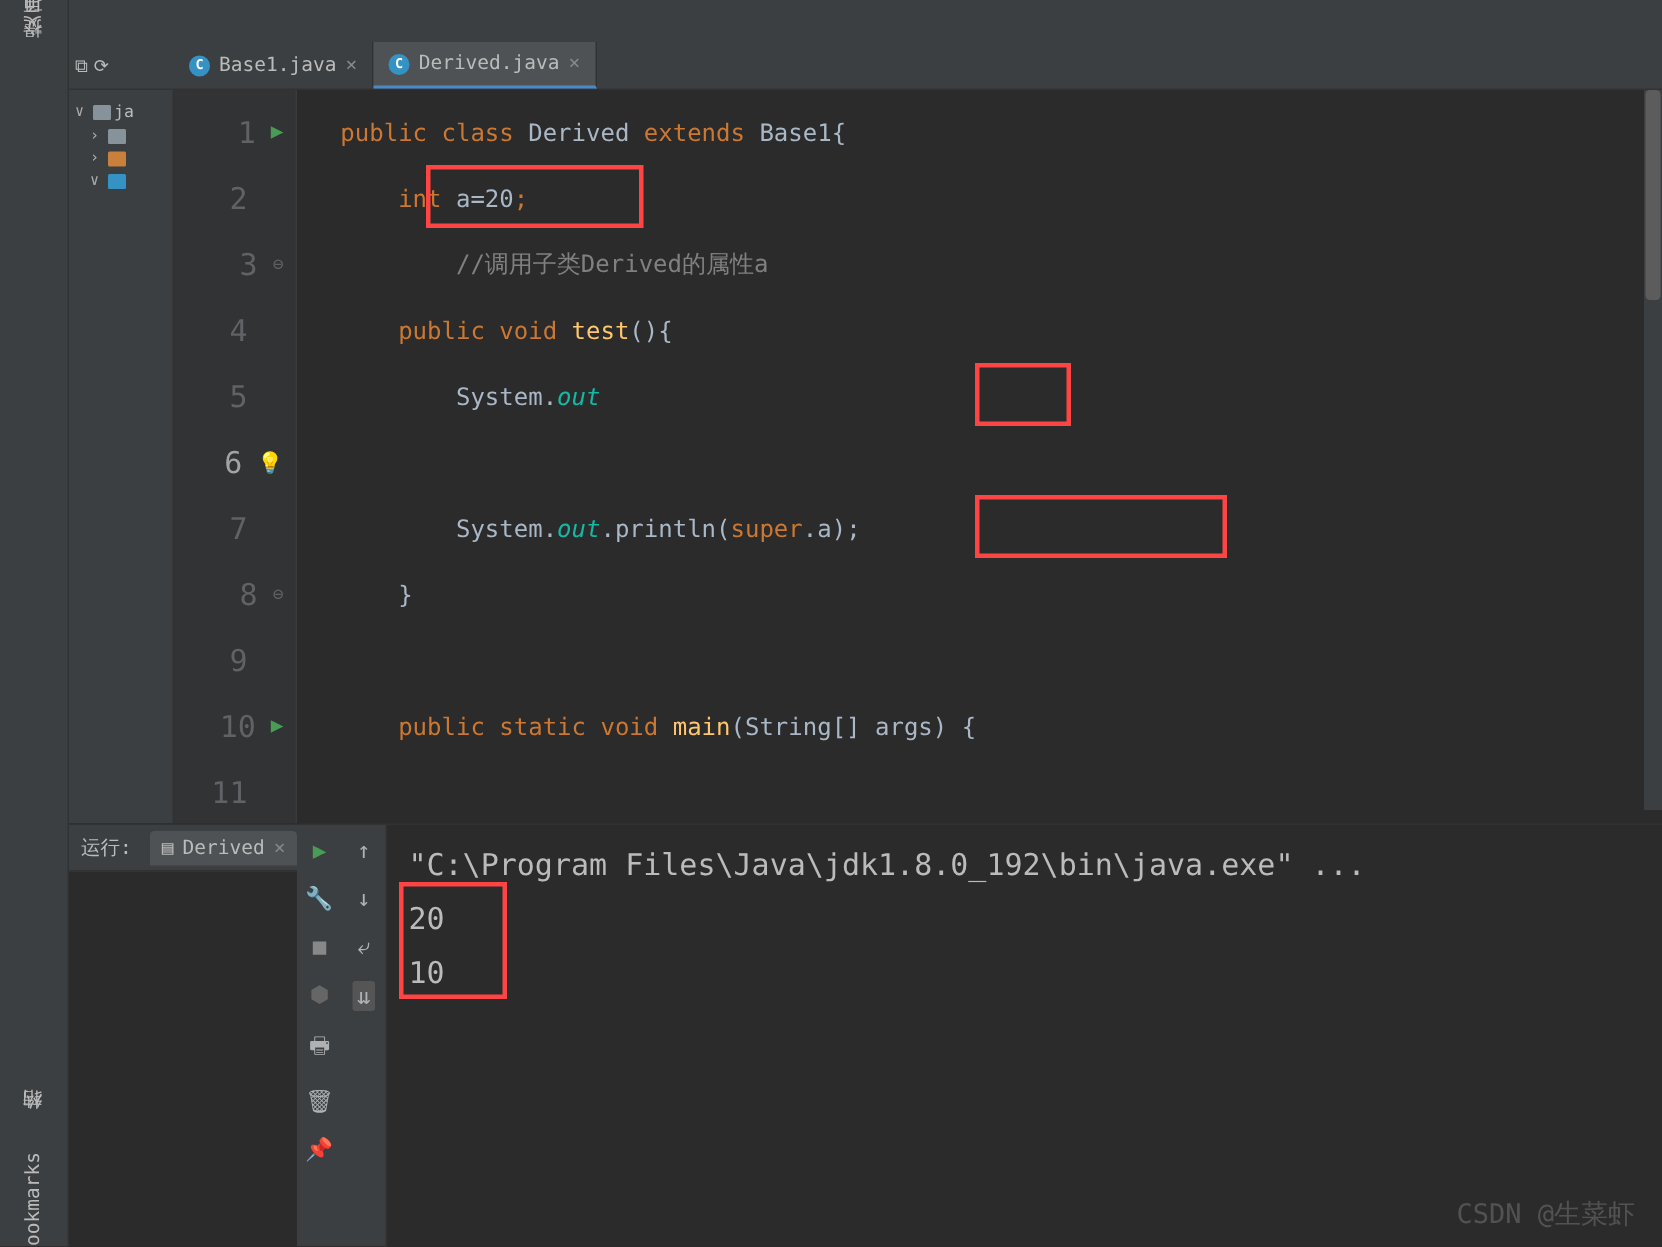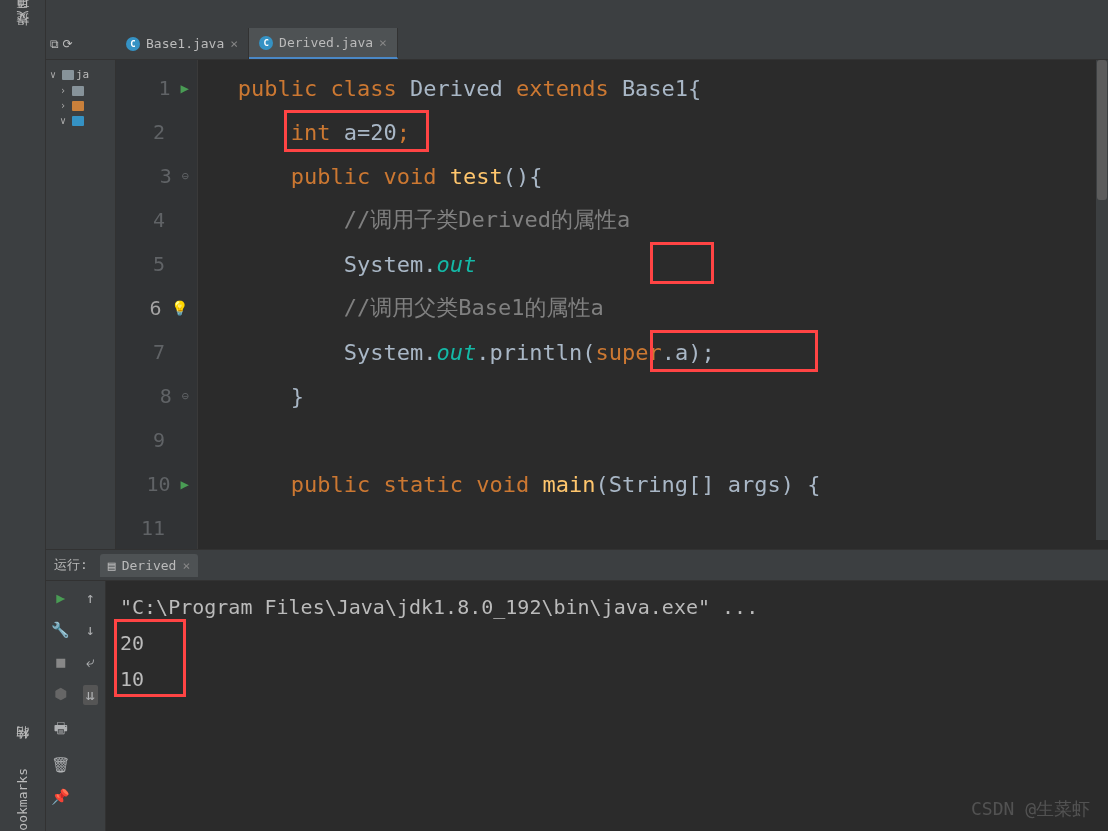--- a/index.html
+++ b/index.html
@@ -120,21 +120,21 @@
 }
 .gutter-line .num { width: 28px; text-align: right; }
 .gutter-line.current .num { color: #a4a3a3; }
 .run-icon { color: #499c54; font-size: 14px; }
 .fold-icon { color: #606366; font-size: 12px; }
 .bulb-icon { color: #f0a732; font-size: 14px; }
 .code-area {
   flex: 1;
   padding-top: 6px;
   font-family: "Consolas", monospace;
-  font-size: 22px;
+  font-size: 16px;
   position: relative;
 }
 .code-line {
   height: 44px;
   display: flex;
   align-items: center;
   white-space: pre;
 }
 .kw { color: #cc7832; }
 .cmt { color: #808080; }
@@ -144,21 +144,20 @@
 .hl-box {
   position: absolute;
   border: 3px solid #ff4444;
   pointer-events: none;
 }
 .run-panel {
   height: 282px;
   background: #2b2b2b;
   border-top: 1px solid #323232;
   display: flex;
-  flex-direction: column;
   text-align: center;
 }
 .run-header {
   height: 31px;
   background: #3c3f41;
   display: flex;
   align-items: center;
   padding-left: 8px;
   gap: 12px;
   border-bottom: 1px solid #323232;
@@ -316,24 +315,24 @@
       <div class="gutter-line">
           <span class="num">11</span>
           <span style="width:14px"></span>
         </div>
     </div>
 
     <div class="code-area" id="code-area">
 
     <div class="code-line"><span>   </span><span class="kw">public class </span><span class="txt">Derived </span><span class="kw">extends </span><span class="txt">Base1{</span></div>
         <div class="code-line"><span>   </span><span class="txt">    </span><span class="kw">int </span><span class="txt">a=</span><span class="txt">20</span><span class="kw">;</span></div>
+        <div class="code-line"><span>   </span><span class="txt">        </span><span class="cmt">//调用子类Derived的属性a</span></div>
         <div class="code-line"><span>   </span><span class="txt">    </span><span class="kw">public void </span><span class="mth">test</span><span class="txt">(){</span></div>
-        <div class="code-line"><span>   </span><span class="txt">        </span><span class="cmt">//调用子类Derived的属性a</span></div>
         <div class="code-line"><span>   </span><span class="txt">        System.</span><span class="fld">out</span></div>
-        <div class="code-line"><span>   </span><span class="txt">        </span><span class="cmt">//调用父类Base1的属性a</span></div>
+        <div class="code-line"><span>   </span><span class="txt">        </span></div>
         <div class="code-line"><span>   </span><span class="txt">        System.</span><span class="fld">out</span><span class="txt">.println(</span><span class="kw">super</span><span class="txt">.a);</span></div>
         <div class="code-line"><span>   </span><span class="txt">    }</span></div>
         <div class="code-line"><span>   </span><span class="txt"></span></div>
         <div class="code-line"><span>   </span><span class="txt">    </span><span class="kw">public static void </span><span class="mth">main</span><span class="txt">(String[] args) {</span></div>
         <div class="hl-box" style="left:86px; top:50px; width:145px; height:42px;"></div>
         <div class="hl-box" style="left:452px; top:182px; width:64px; height:42px;"></div>
         <div class="hl-box" style="left:452px; top:270px; width:168px; height:42px;"></div>
       </div>
   </div>
 

